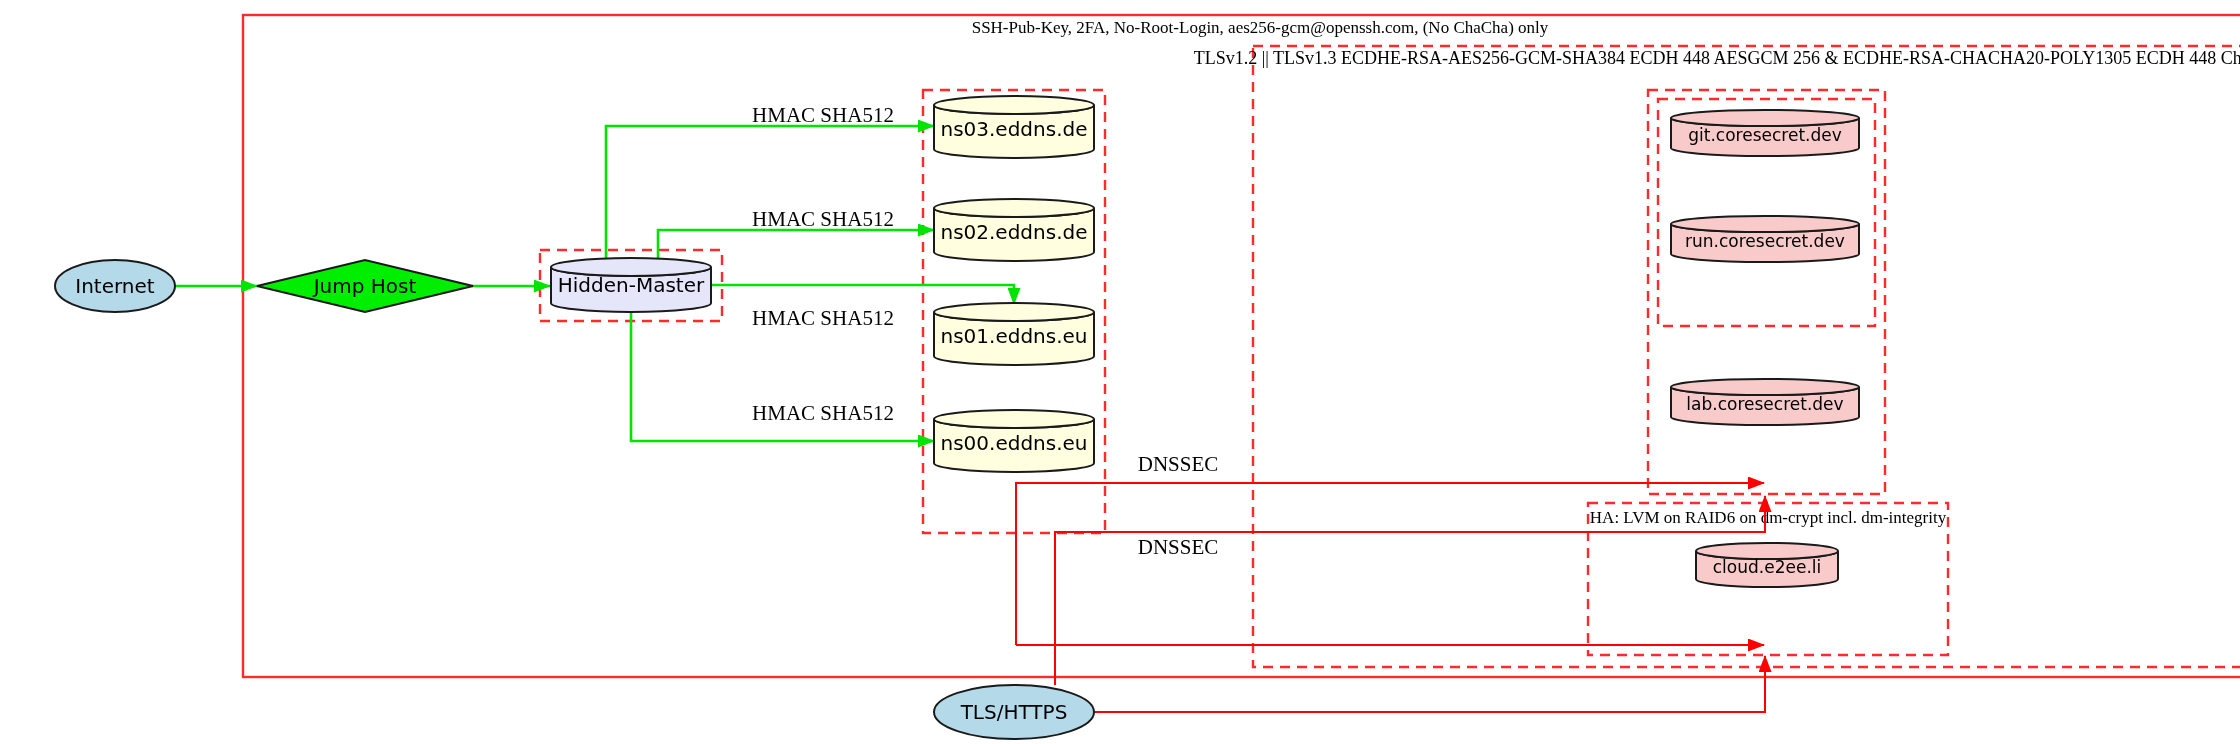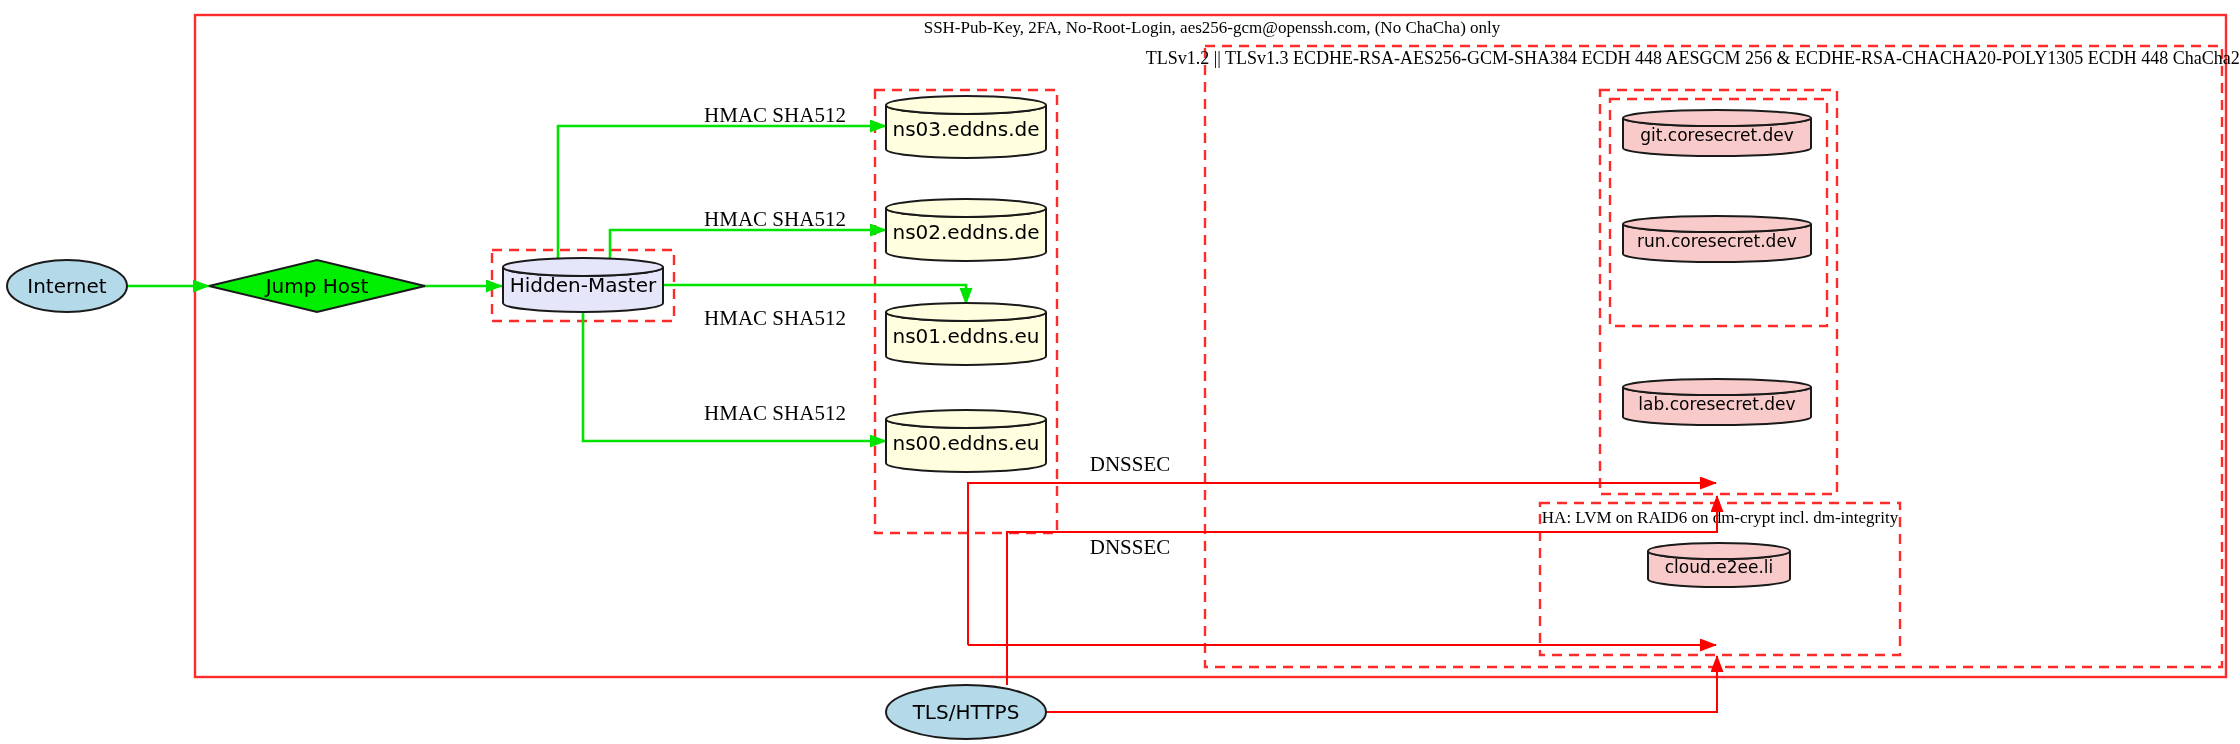--- a/index.html
+++ b/index.html
@@ -1,16 +1,16 @@
 <!DOCTYPE html>
 <html><head>
 <meta charset="utf-8">
 <style>
   html, body { margin: 0; padding: 0; background: #ffffff; }
-  .stage { position: relative; width: 2184px; height: 744px; background: #eab308; }
+  .stage { position: relative; width: 2184px; height: 744px; background: #eab308; margin-left: 48px; }
   svg { display: block; }
   text { fill: #000; }
   .node-label { font-family: "DejaVu Sans", "Liberation Sans", sans-serif; font-size: 20px; text-anchor: middle; }
   .node-label-sm { font-family: "DejaVu Sans", "Liberation Sans", sans-serif; font-size: 17px; text-anchor: middle; }
   .edge-label { font-family: "Liberation Serif", "DejaVu Serif", serif; font-size: 21px; text-anchor: middle; }
   .cluster-label { font-family: "Liberation Serif", "DejaVu Serif", serif; font-size: 17px; text-anchor: middle; }
   .cluster-label-lg { font-family: "Liberation Serif", "DejaVu Serif", serif; font-size: 18px; text-anchor: middle; }
   .cluster-box { fill: none; stroke-width: 2.4; }
   .dashed { stroke-dasharray: 10 7; }
   .edge { fill: none; stroke-width: 2.6; }

